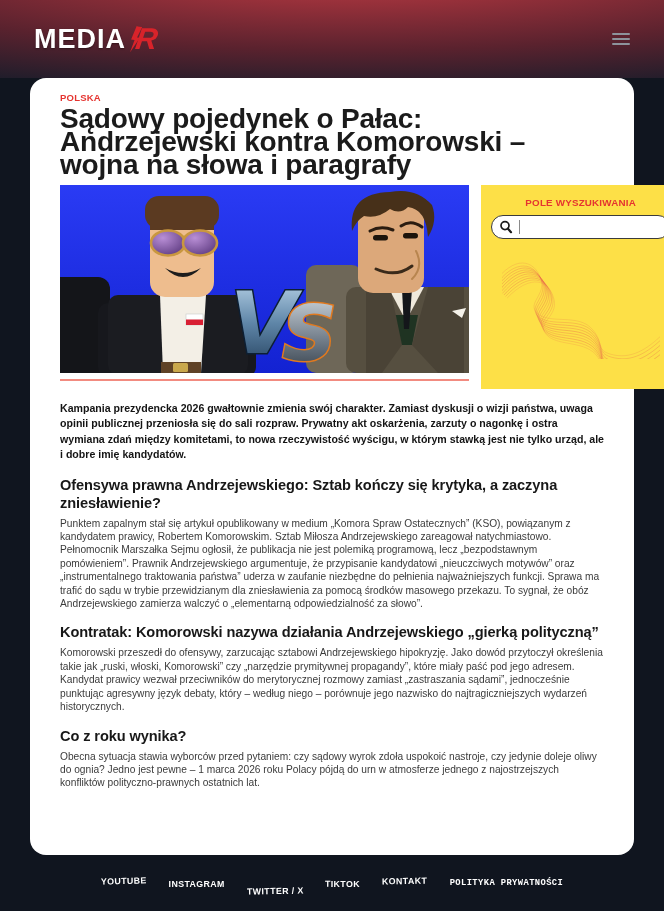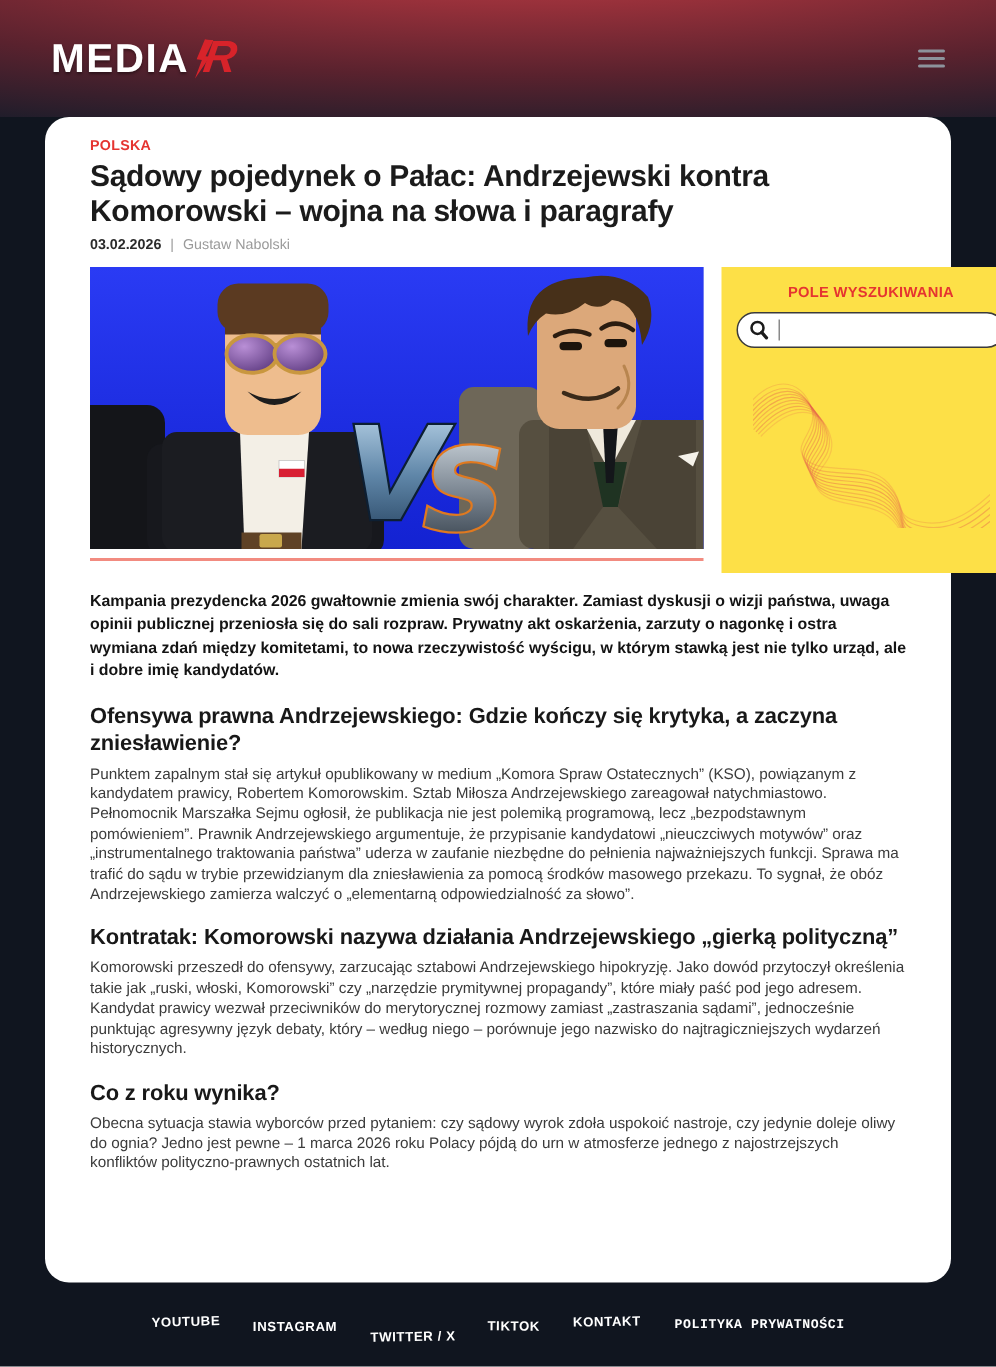--- a/index.html
+++ b/index.html
@@ -33,21 +33,21 @@
   }
   .menu-btn{width:18px;height:13px;display:flex;flex-direction:column;justify-content:space-between;cursor:pointer;}
   .menu-btn span{display:block;height:2.4px;background:#8d939c;border-radius:1px;}
   
   .card{
     position:absolute;left:30px;top:78px;width:604px;height:777px;box-sizing:border-box;
     background:#ffffff;border-radius:16px;padding:14px 30px 0;
   }
   .category{color:#e53430;font-size:9.5px;font-weight:bold;letter-spacing:.2px;}
   h1.title{
-    margin:4px 0 5px;font-size:20px;line-height:23px;color:#1b1b1b;
+    margin:4px 0 5px;font-size:28px;line-height:23px;color:#1b1b1b;
     font-weight:bold;letter-spacing:-.2px;
   }
   .meta{font-size:9.5px;color:#9a9a9a;display:flex;gap:6px;align-items:center;}
   .meta .date{color:#2b2b2b;font-weight:bold;}
   
   .media-row{display:flex;gap:12px;margin-top:9px;}
   .hero-col{width:409px;}
   .hero{width:409px;height:188px;display:block;background:#2133e8;}
   .hero-divider{border:none;border-top:2.5px solid #f28b80;margin:6px 0 0;}
   .sidebar{
@@ -96,25 +96,20 @@
   <div class="menu-btn">
     <span></span>
       <span></span>
       <span></span>
   </div>
 </div>
 
 <div class="card">
   <div class="category">POLSKA</div>
   <h1 class="title">Sądowy pojedynek o Pałac: Andrzejewski kontra Komorowski – wojna na słowa i paragrafy</h1>
-  <div class="meta">
-    <span class="date">03.02.2026</span>
-    <span>|</span>
-    <span>Gustaw Nabolski</span>
-  </div>
 
   <div class="media-row">
 
     <div class="hero-col">
       <svg class="hero" viewBox="0 0 409 188" xmlns="http://www.w3.org/2000/svg">
         <defs>
           <linearGradient id="bgblue" x1="0" y1="0" x2="0" y2="1">
             <stop offset="0" stop-color="#2a3bf4"></stop>
               <stop offset="1" stop-color="#1322d2"></stop>
           </linearGradient>
@@ -214,21 +209,21 @@
           <use href="#wv" transform="translate(7,21) rotate(6 80 52)" opacity="0.34"></use>
           <use href="#wv" transform="translate(8,24) rotate(7 80 52)" opacity="0.24"></use>
           <use href="#wv" transform="translate(9,27) rotate(8 80 52)" opacity="0.18"></use>
         </g>
       </svg>
     </div>
   </div>
 
   <p class="lead">Kampania prezydencka 2026 gwałtownie zmienia swój charakter. Zamiast dyskusji o wizji państwa, uwaga opinii publicznej przeniosła się do sali rozpraw. Prywatny akt oskarżenia, zarzuty o nagonkę i ostra wymiana zdań między komitetami, to nowa rzeczywistość wyścigu, w którym stawką jest nie tylko urząd, ale i dobre imię kandydatów.</p>
 
-  <h2 class="sec">Ofensywa prawna Andrzejewskiego: Gdzie kończy się krytyka, a zaczyna zniesławienie?</h2>
+  <h2 class="sec">Ofensywa prawna Andrzejewskiego: Sztab kończy się krytyka, a zaczyna zniesławienie?</h2>
   <p class="body">Punktem zapalnym stał się artykuł opublikowany w medium „Komora Spraw Ostatecznych” (KSO), powiązanym z kandydatem prawicy, Robertem Komorowskim. Sztab Miłosza Andrzejewskiego zareagował natychmiastowo. Pełnomocnik Marszałka Sejmu ogłosił, że publikacja nie jest polemiką programową, lecz „bezpodstawnym pomówieniem”. Prawnik Andrzejewskiego argumentuje, że przypisanie kandydatowi „nieuczciwych motywów” oraz „instrumentalnego traktowania państwa” uderza w zaufanie niezbędne do pełnienia najważniejszych funkcji. Sprawa ma trafić do sądu w trybie przewidzianym dla zniesławienia za pomocą środków masowego przekazu. To sygnał, że obóz Andrzejewskiego zamierza walczyć o „elementarną odpowiedzialność za słowo”.</p>
 
   <h2 class="sec">Kontratak: Komorowski nazywa działania Andrzejewskiego „gierką polityczną”</h2>
   <p class="body">Komorowski przeszedł do ofensywy, zarzucając sztabowi Andrzejewskiego hipokryzję. Jako dowód przytoczył określenia takie jak „ruski, włoski, Komorowski” czy „narzędzie prymitywnej propagandy”, które miały paść pod jego adresem. Kandydat prawicy wezwał przeciwników do merytorycznej rozmowy zamiast „zastraszania sądami”, jednocześnie punktując agresywny język debaty, który – według niego – porównuje jego nazwisko do najtragiczniejszych wydarzeń historycznych.</p>
 
   <h2 class="sec">Co z roku wynika?</h2>
   <p class="body">Obecna sytuacja stawia wyborców przed pytaniem: czy sądowy wyrok zdoła uspokoić nastroje, czy jedynie doleje oliwy do ognia? Jedno jest pewne – 1 marca 2026 roku Polacy pójdą do urn w atmosferze jednego z najostrzejszych konfliktów polityczno-prawnych ostatnich lat.</p>
 </div>
 
 <div class="footer">

